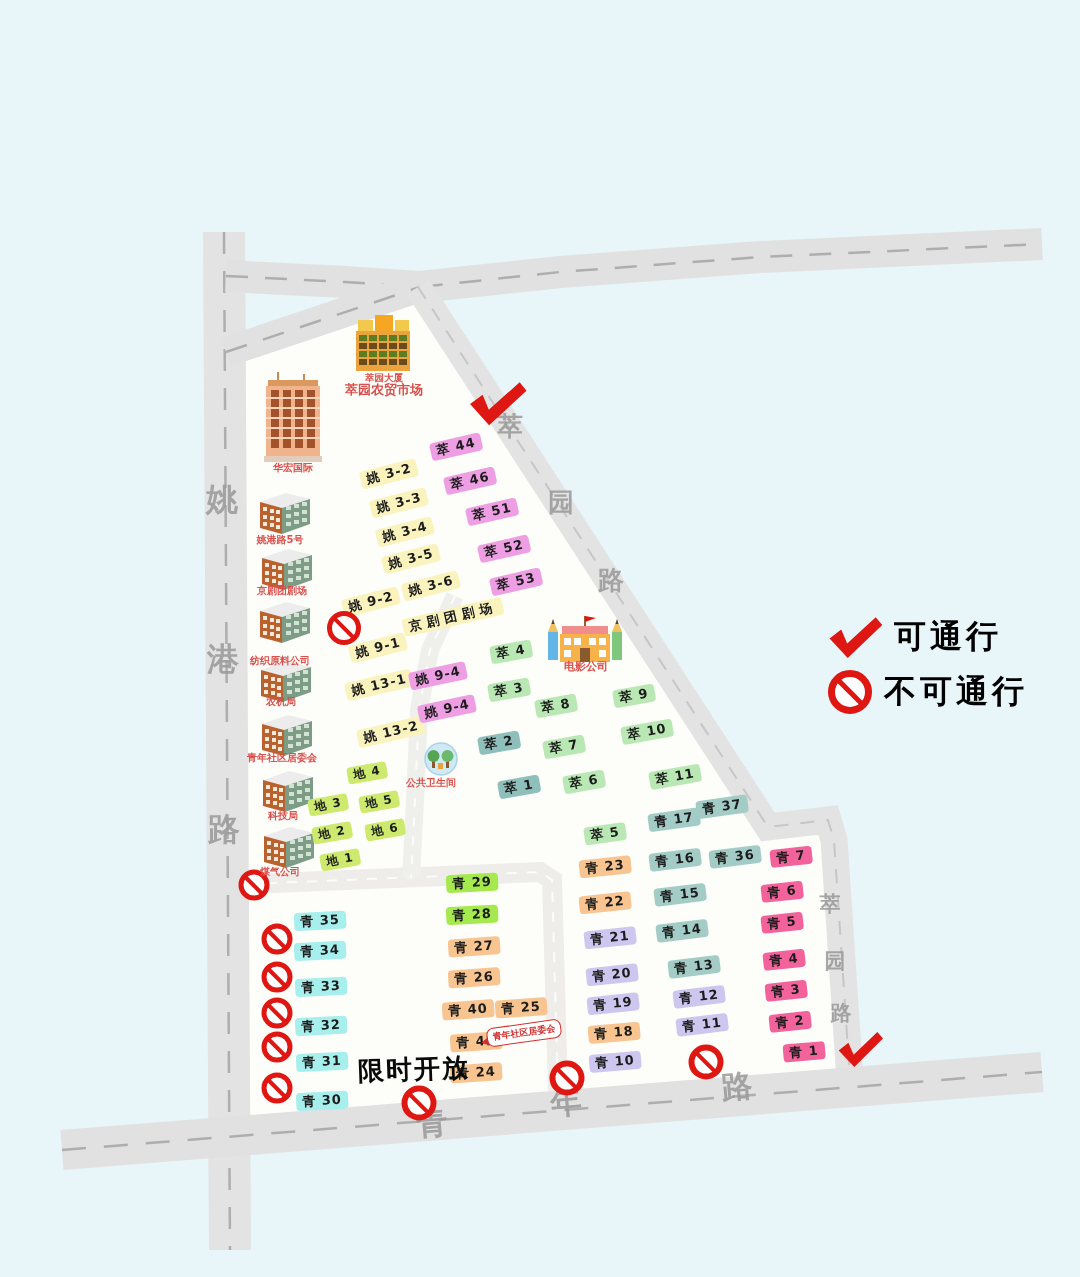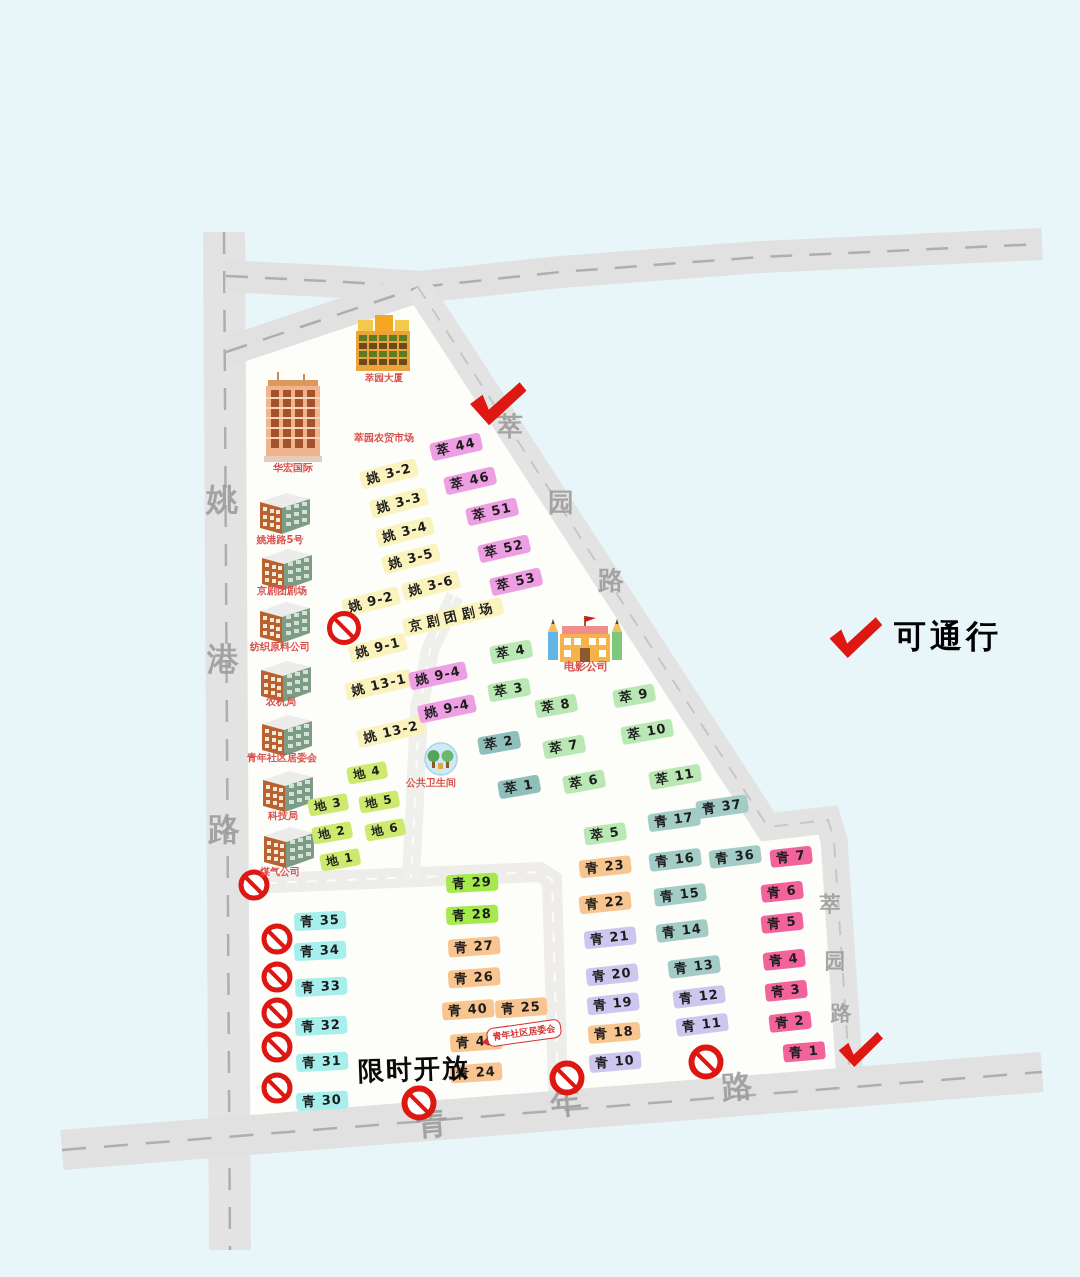--- a/index.html
+++ b/index.html
@@ -340,38 +340,42 @@
       <span class="no-entry" style="left: 706px; top: 1062px; width: 35px; height: 35px; border-width: 6px;"></span>
       <span class="pass-check" style="left: 497px; top: 405px; --r: 6deg;"><svg width="58" height="48" viewBox="0 0 60 50">
           <polygon points="2,29 14,18 22,33 51,1 59,9 24,49" fill="#de1712"></polygon>
         </svg></span>
       <span class="pass-check" style="left: 860px; top: 1051px; --r: 4deg;"><svg width="46" height="38" viewBox="0 0 60 50">
           <polygon points="2,29 14,18 22,33 51,1 59,9 24,49" fill="#de1712"></polygon>
         </svg></span>
     </div>
 
   <div class="lm-label" style="left:384px;top:378px;font-size:9.5px;">萃园大厦</div>
-  <div class="lm-label" style="left:384px;top:390px;font-size:10px;margin-top:48px;">萃园农贸市场</div>
+  <div class="lm-label" style="left:384px;top:390px;font-size:13px;">萃园农贸市场</div>
   <div class="lm-label" style="left:293px;top:468px;">华宏国际</div>
   <div class="lm-label" style="left:280px;top:540px;">姚港路5号</div>
   <div class="lm-label" style="left:282px;top:591px;">京剧团剧场</div>
-  <div class="lm-label" style="left:280px;top:647px;">纺织原料公司</div>
+  <div class="lm-label" style="left:280px;top:661px;">纺织原料公司</div>
   <div class="lm-label" style="left:281px;top:702px;">农机局</div>
   <div class="lm-label" style="left:282px;top:758px;">青年社区居委会</div>
   <div class="lm-label" style="left:283px;top:816px;">科技局</div>
   <div class="lm-label" style="left:280px;top:872px;">煤气公司</div>
   <div class="lm-label" style="left:586px;top:667px;font-size:11px;">电影公司</div>
   <div class="lm-label" style="left:431px;top:783px;">公共卫生间</div>
 
   <div class="bubble" style="left:524px;top:1033px;">青年社区居委会</div>
 
   <div class="limited-note">限时开放</div>
 
   <div class="legend">
     <div class="legend-row">
       <svg width="54" height="46" viewBox="0 0 60 50" style="transform:rotate(5deg);">
         <polygon points="2,29 14,18 22,33 51,1 59,9 24,49" fill="#de1712"></polygon>
       </svg>
       <span class="legend-label">可通行</span>
     </div>
+    <div class="legend-row">
+      <span class="no-entry" style="width:44px;height:44px;border-width:7px;"></span>
+      <span class="legend-label">不可通行</span>
+    </div>
   </div>
 
 </div>
 
 </body></html>

